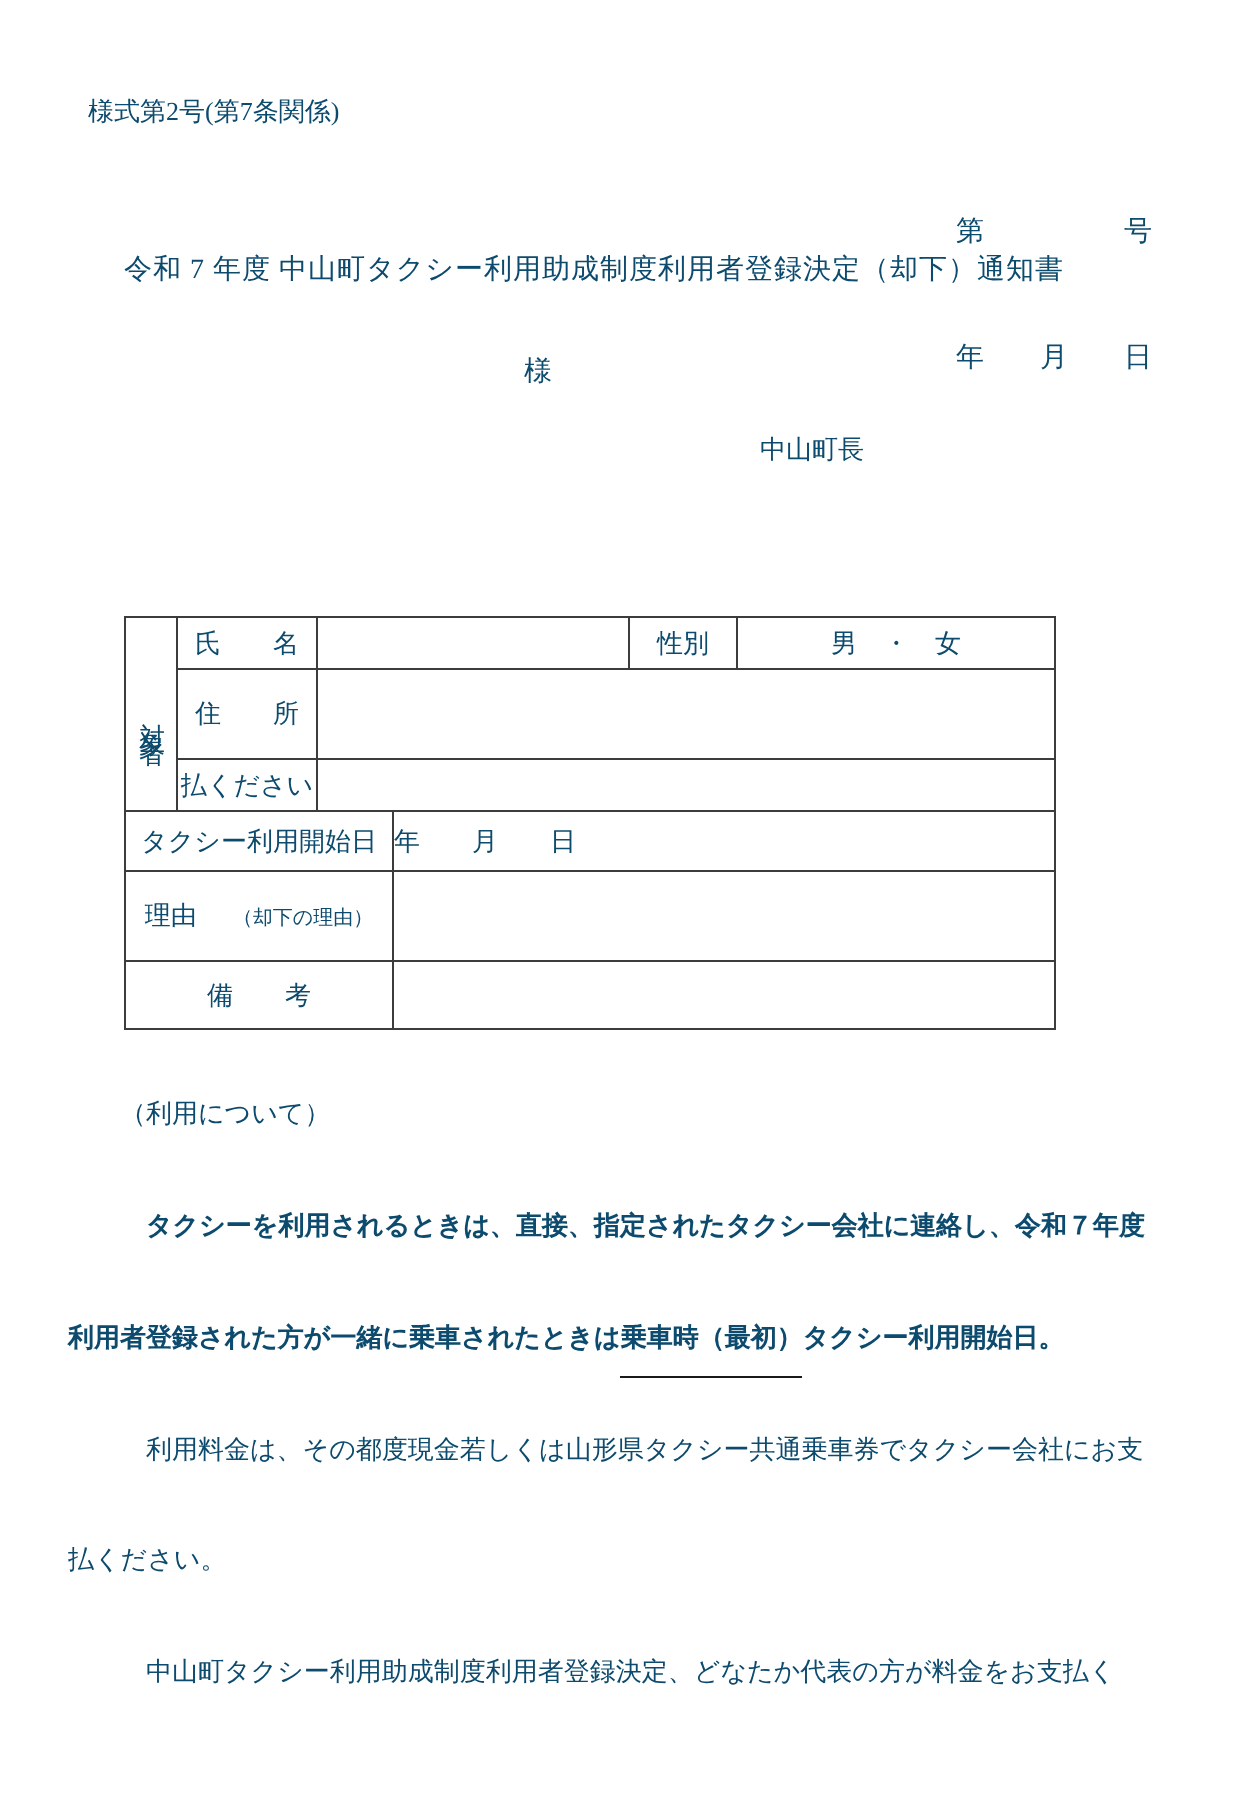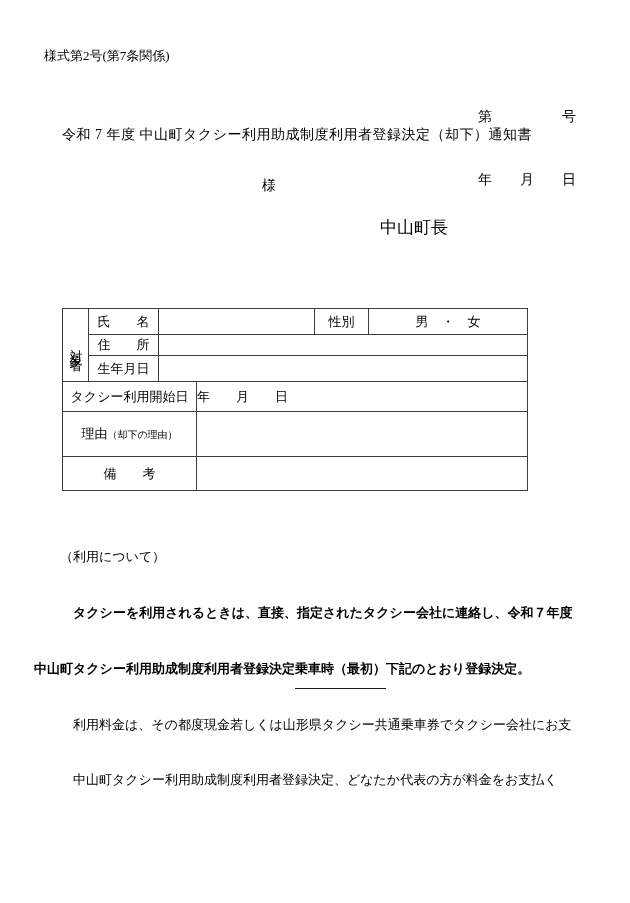--- a/index.html
+++ b/index.html
@@ -1,24 +1,24 @@
 <!DOCTYPE html>
 <html><head>
 <meta charset="utf-8">
 <style>
   html,body { margin:0; padding:0; background:#e8e8e8; }
   .page {
     position:relative; width:630px; height:903px; margin:0 auto;
     background:#ffffff; overflow:hidden;
     font-family:"Liberation Serif","DejaVu Serif",serif;
-    color:#000000;
+    color:#0c4a6e;
   }
   .abs { position:absolute; white-space:pre; }
   .fs13 { font-size:13px; }
-  .fs135 { font-size:17px; }
+  .fs135 { font-size:13px; }
   .fs14 { font-size:14px; }
   .b { font-weight:bold; }
 
   .form-number { left:44px; top:47px; }
   .ref-block { right:54px; top:64px; text-align:right; line-height:21px; }
   .doc-title { left:0; top:126px; width:594px; text-align:center; letter-spacing:0.5px; }
   .addressee { left:262px; top:177px; }
   .sender { left:380px; top:216px; }
   .body-para { left:36px; top:250px; line-height:18.5px; }
 
@@ -27,28 +27,28 @@
     border-collapse:collapse; table-layout:fixed; width:465px;
   }
   table.main td {
     border:1px solid #3c3c3c; padding:0; font-size:13px;
     overflow:hidden; vertical-align:middle;
   }
   td.vert {
     writing-mode:vertical-rl; text-align:center; letter-spacing:5px;
   }
   td.lab { text-align:center; }
-  .reason-note { font-size:10px; }
+  .reason-note { font-size:10px;padding-left:18px; }
   td.startval { padding-left:86px; white-space:pre; }
 
   .notes { left:34px; top:511px; line-height:18.6px; }
   .nline { white-space:pre; font-size:13px; }
   .ul { border-bottom:1px solid #1a1a1a; padding-bottom:12px; }
 
-  .h26 { height:26px;padding-left:19px; } .h27 { height:21px; } .h30 { height:30px; }
+  .h26 { height:26px;padding-left:19px; } .h27 { height:45px; } .h30 { height:30px; }
   .h45 { height:45px; } .h34 { height:34px; }
 </style>
 </head>
 <body>
 
 <div class="page">
 
   <div class="abs fs13 form-number">様式第2号(第7条関係)</div>
 
   <div class="abs fs14 ref-block">
@@ -78,21 +78,21 @@
       <td class="lab">氏　　名</td>
       <td colspan="2"></td>
       <td class="lab">性別</td>
       <td class="lab">男　・　女</td>
     </tr>
     <tr class="h27">
       <td class="lab">住　　所</td>
       <td colspan="4"></td>
     </tr>
     <tr class="h26">
-      <td class="lab">生年月日</td>
+      <td class="lab">払ください</td>
       <td colspan="4"></td>
     </tr>
     <tr class="h30">
       <td class="lab" colspan="3">タクシー利用開始日</td>
       <td class="startval" colspan="3">年　　月　　日</td>
     </tr>
     <tr class="h45">
       <td class="lab" colspan="3">
         <span>理由</span><span class="reason-note">（却下の理由）</span>
       </td>
@@ -101,22 +101,23 @@
     <tr class="h34">
       <td class="lab" colspan="3">備　　考</td>
       <td colspan="3"></td>
     </tr>
   </tbody>
     </table>
 
   <div class="abs notes">
     <div class="nline">　　（利用について）</div>
     <div class="nline b">　　　タクシーを利用されるときは、直接、指定されたタクシー会社に連絡し、令和７年度</div>
-    <div class="nline b"><span>中山町タクシー利用助成制度利用者登録決定</span><span class="ul">乗車時（最初）</span><span>下記のとおり登録決定。</span></div>
+    <div class="nline b"><span>利用者登録された方が一緒に乗車されたときは</span><span class="ul">乗車時（最初）</span><span>タクシー利用開始日。</span></div>
     <div class="nline">　　　利用料金は、その都度現金若しくは山形県タクシー共通乗車券でタクシー会社にお支</div>
+    <div class="nline">払ください。</div>
     <div class="nline">　　　中山町タクシー利用助成制度利用者登録決定、どなたか代表の方が料金をお支払く</div>
     
     
     
     
     
     
     
   </div>
 

